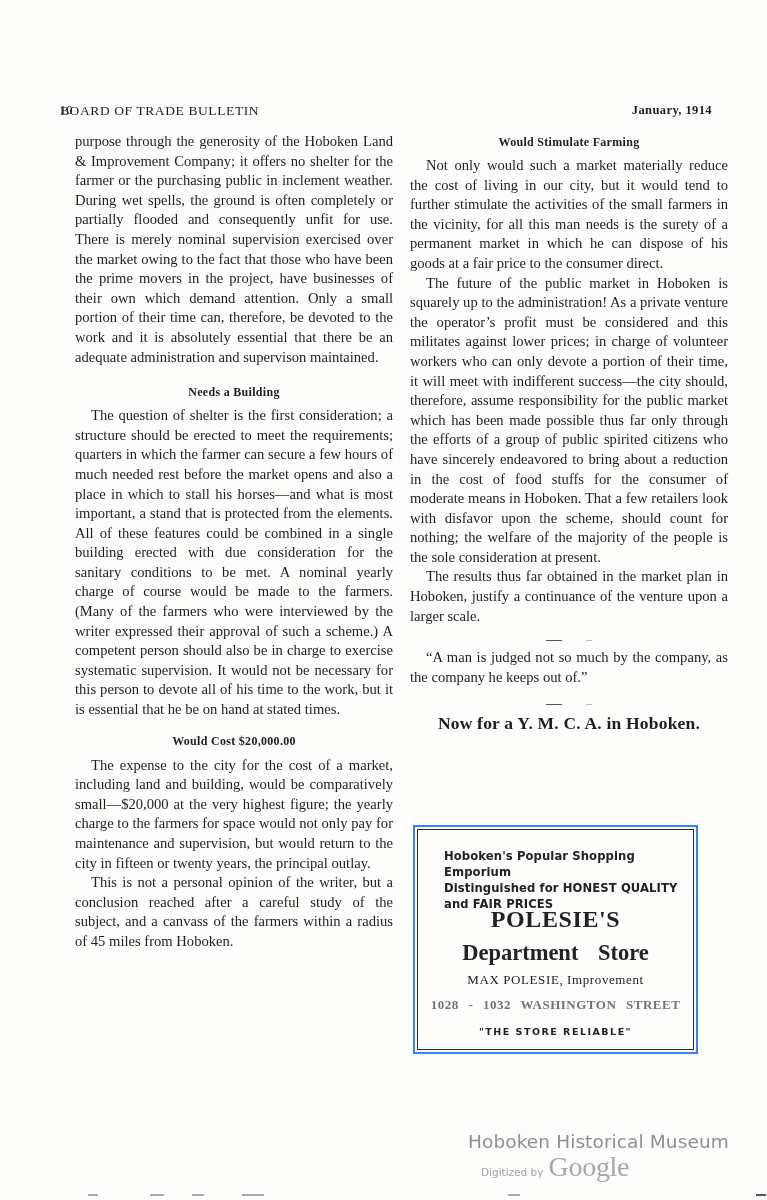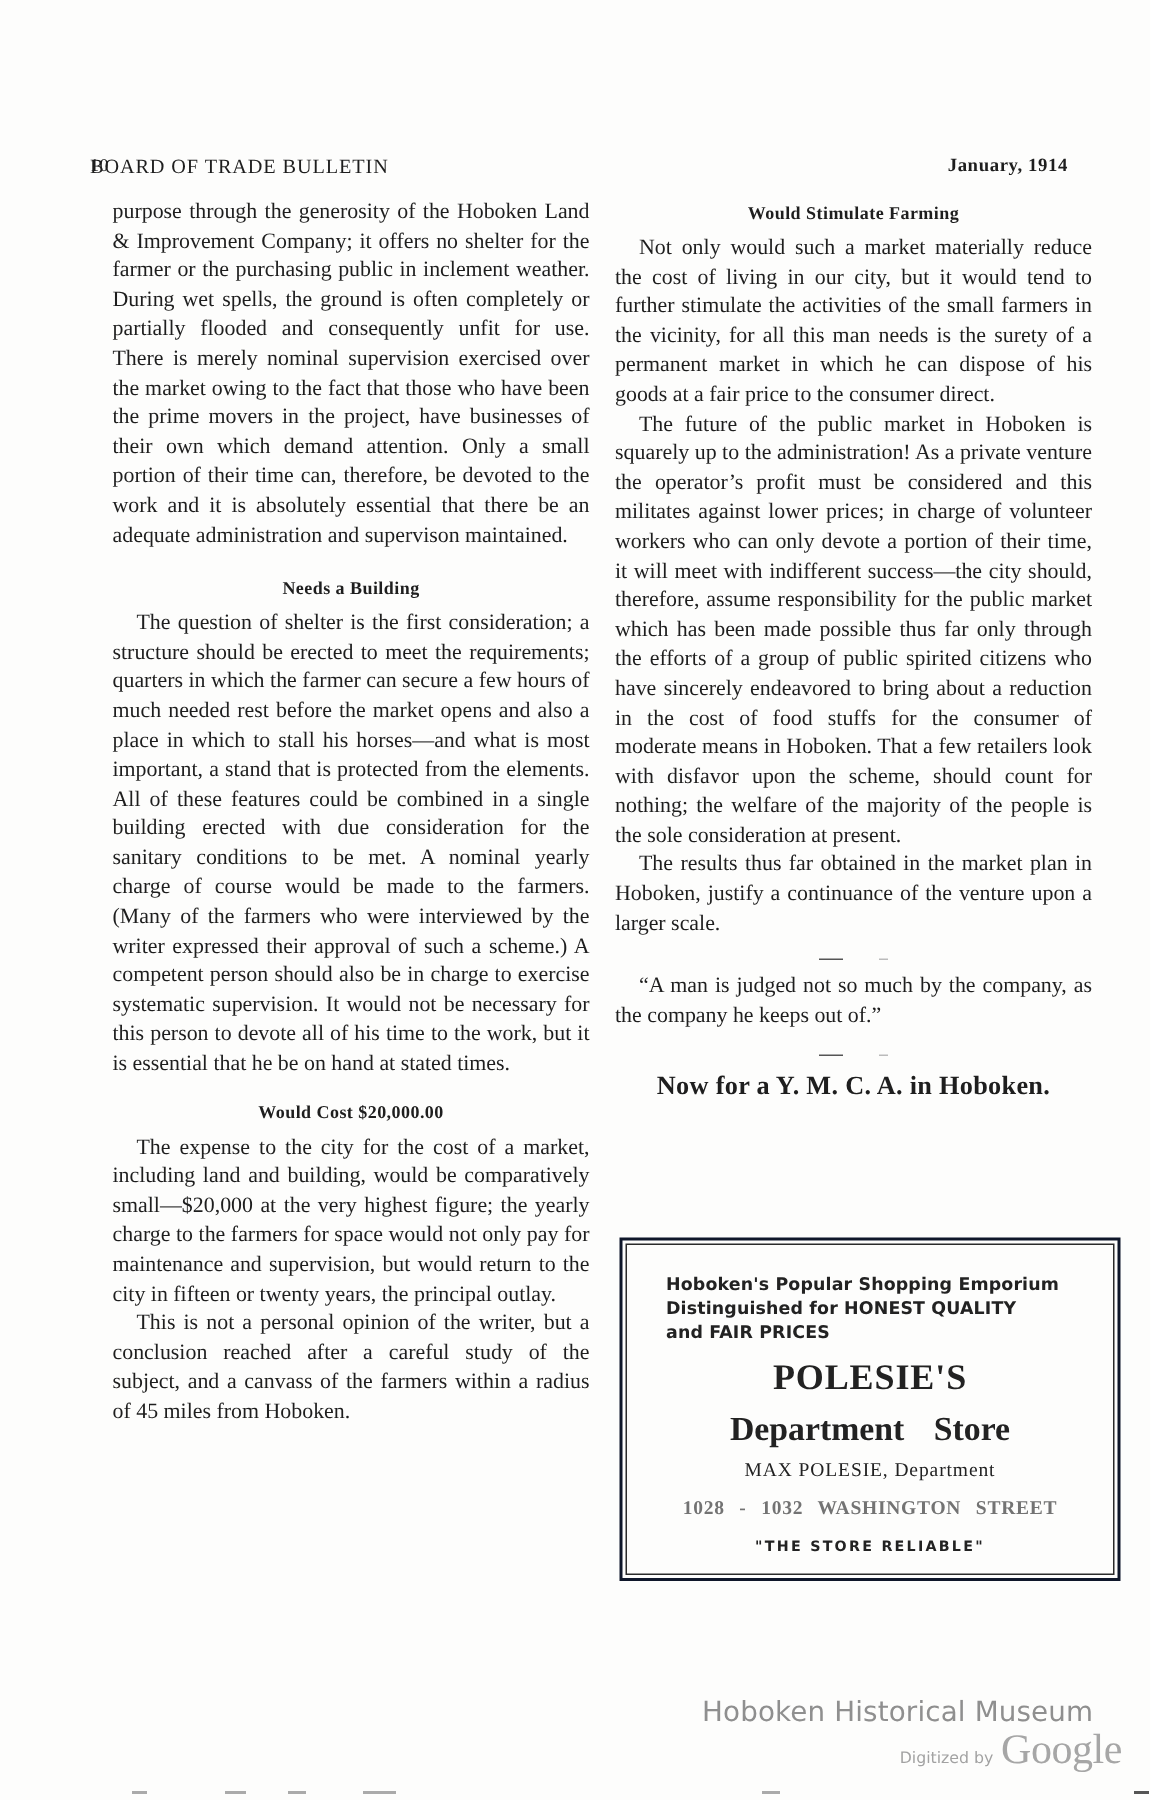--- a/index.html
+++ b/index.html
@@ -100,23 +100,23 @@
       font-size: 17.5px;
       font-weight: bold;
       letter-spacing: 0.2px;
       margin-top: 6px;
       line-height: 24px;
     }
     .ad-box {
       position: absolute;
       left: 413px;
       top: 825px;
-      width: 334px;
+      width: 285px;
       height: 229px;
-      border: 2px solid #0f172a;
+      border: 2px solid #3b82f6;
       box-sizing: border-box;
       padding: 2px;
     }
     .ad-inner {
       width: 100%;
       height: 100%;
       border: 1.5px solid #2a2a2a;
       box-sizing: border-box;
       position: relative;
     }
@@ -260,29 +260,29 @@
 
   <div class="ad-box">
     <div class="ad-inner">
       <div class="ad-intro">
         <div>Hoboken's Popular Shopping Emporium</div>
         <div>Distinguished for HONEST QUALITY</div>
         <div>and FAIR PRICES</div>
       </div>
       <div class="ad-store">POLESIE'S</div>
       <div class="ad-dept">Department Store</div>
-      <div class="ad-proprietor">MAX POLESIE, Department</div>
+      <div class="ad-proprietor">MAX POLESIE, Improvement</div>
       <div class="ad-address">1028 - 1032 WASHINGTON STREET</div>
       <div class="ad-tagline">"THE STORE RELIABLE"</div>
     </div>
   </div>
 
   <div class="watermark">
     <div class="museum">Hoboken Historical Museum</div>
-    <div style="margin-left:13px;text-align:right;">
+    <div style="margin-left:13px;">
       <span class="digitized">Digitized by</span>
       <span class="google">Google</span>
     </div>
   </div>
 
   <div class="scan-marks">
     <i style="left:88px;width:10px;"></i>
     <i style="left:150px;width:14px;"></i>
     <i style="left:192px;width:12px;"></i>
     <i style="left:242px;width:22px;"></i>

